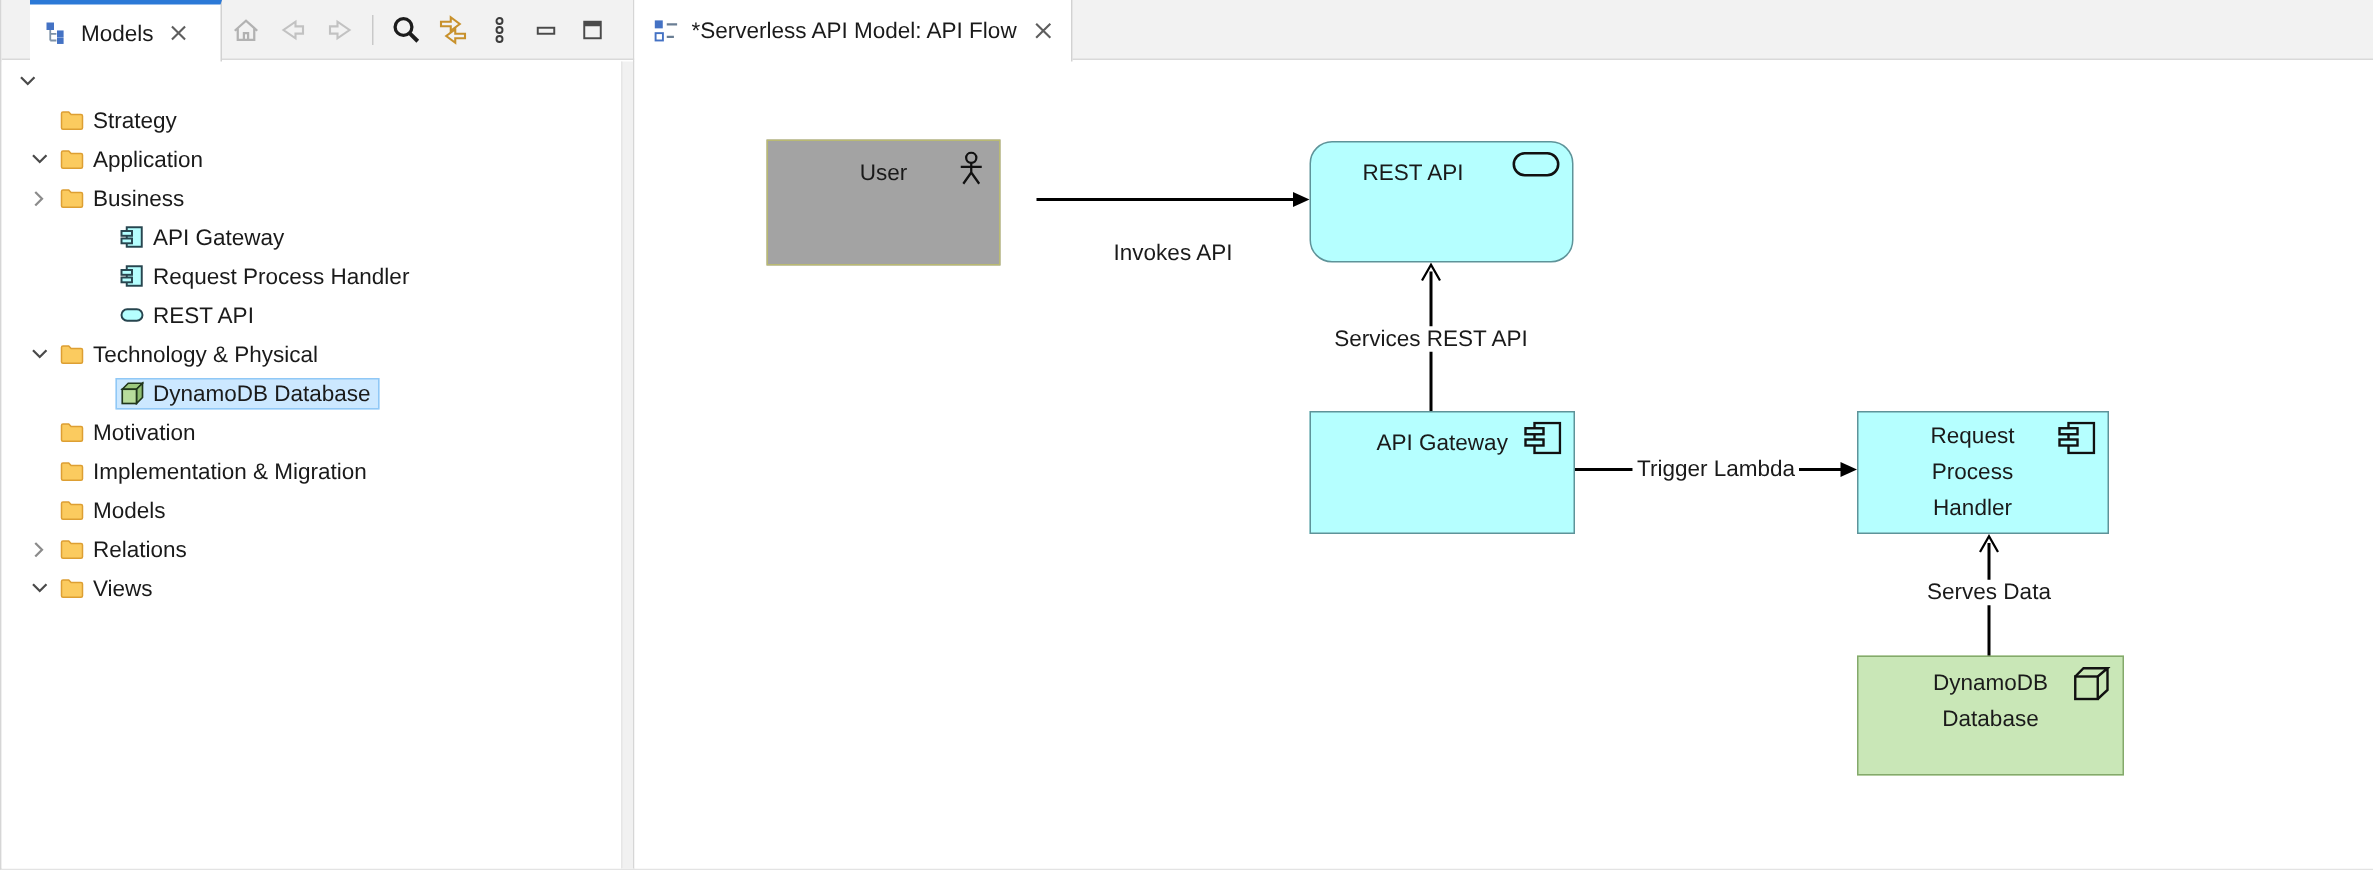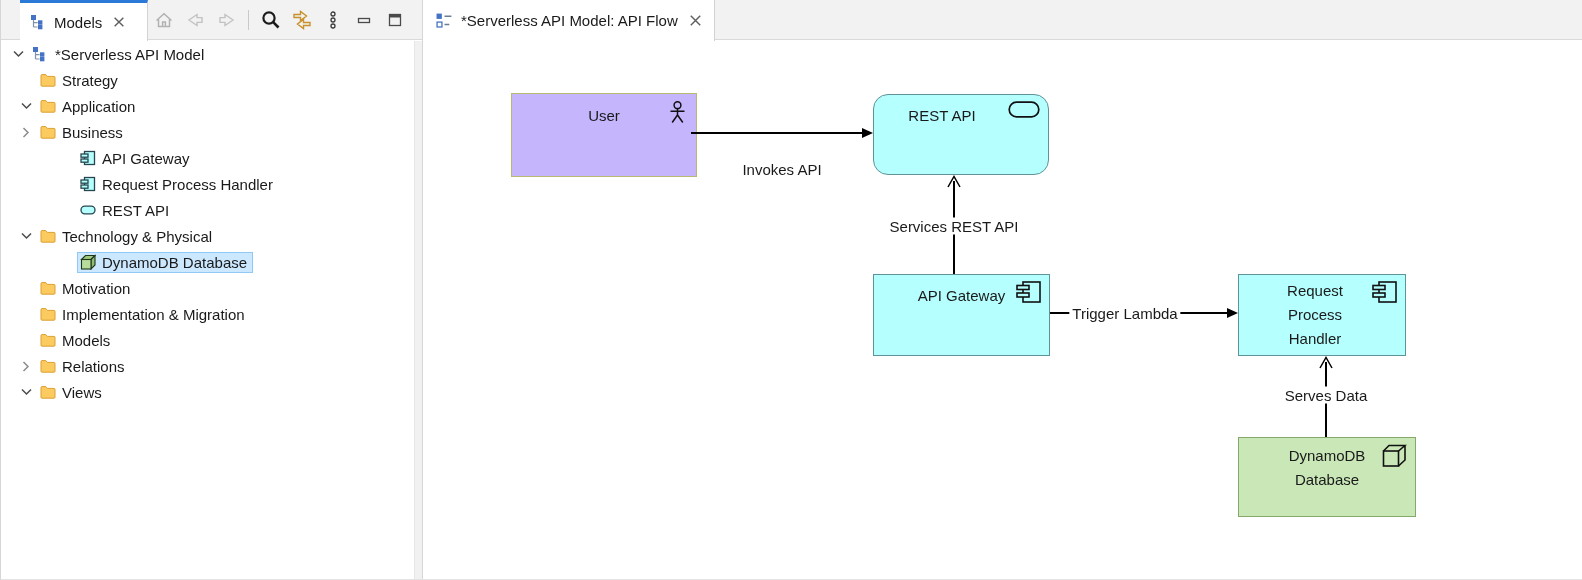--- a/index.html
+++ b/index.html
@@ -34,21 +34,21 @@
   .tlabel { font-size:15px; white-space:nowrap; }
   .scroll-strip { position:absolute; left:413px; top:41px; width:8px; height:539px;
                   background:#f1f1f1; border-left:1px solid #e6e6e6; }
   .sash { position:absolute; left:421px; top:0; width:1px; height:580px; background:#d6d6d6; }
 
   
   .canvas { position:absolute; left:422px; top:41px; width:1160px; height:539px; background:#fff; }
   .node { position:absolute; border:1px solid; }
   .node-label { position:absolute; text-align:center; font-size:15px; line-height:24px; }
   .node-icon { position:absolute; top:6px; right:8px; display:flex; }
-  .n-user { left:88px; top:52px; width:186px; height:84px; background:#c4b5fd; border-color:#b9b972; }
+  .n-user { left:88px; top:52px; width:156px; height:84px; background:#a3a3a3; border-color:#b9b972; }
   .n-rest { left:450px; top:53px; width:176px; height:81px; background:#b5ffff; border-color:#5e9399; border-radius:15px; }
   .n-gw   { left:450px; top:233px; width:177px; height:82px; background:#b5ffff; border-color:#5e9399; }
   .n-rph  { left:815px; top:233px; width:168px; height:82px; background:#b5ffff; border-color:#5e9399; }
   .n-dyn  { left:815px; top:396px; width:178px; height:80px; background:#c9e7b7; border-color:#84a96b; }
   .n-user .node-label { top:10px; left:8px; right:8px; }
   .n-rest .node-label { top:9px; left:8px; right:46px; }
   .n-gw   .node-label { top:9px; left:8px; right:8px; }
   .n-rph  .node-label { top:4px; left:30px; right:44px; }
   .n-dyn  .node-label { top:6px; left:26px; right:26px; }
   .n-user .node-icon { top:7px; right:10px; }
@@ -134,31 +134,20 @@
   </div>
 
   <div class="tree">
 
     <div class="tree-row lvl0">
       <span class="twisty">
           <svg width="11" height="8" viewBox="0 0 11 8">
             <path d="M1,1.5 L5.5,6 L10,1.5" stroke="#4b4b4b" stroke-width="1.5" fill="none"></path>
           </svg>
         </span>
-      <span class="row-core">
-          <span class="ticon">
-            <svg width="17" height="16" viewBox="0 0 17 16">
-              <rect x="1" y="1" width="5" height="5" fill="#4472C4"></rect>
-              <path d="M3.5,6 V13 M3.5,8.6 H7.6 M3.5,13 H7.6" stroke="#7E92A8" stroke-width="1.2" fill="none"></path>
-              <rect x="8" y="6.3" width="4.4" height="4.4" fill="#4472C4"></rect>
-              <rect x="8" y="10.9" width="4.4" height="4.4" fill="#4472C4"></rect>
-            </svg>
-          </span>
-      <span class="tlabel">*Serverless API Model</span>
-        </span>
     </div>
 
     <div class="tree-row lvl1">
       <span class="twisty"></span>
       <span class="row-core">
           <span class="ticon">
             <svg width="16" height="14" viewBox="0 0 16 14">
               <path d="M1,12.2 L1,2.6 Q1,1.6 2,1.6 L5.8,1.6 L7.4,3.4 L14,3.4 Q15,3.4 15,4.4 L15,12.2 Q15,13.2 14,13.2 L2,13.2 Q1,13.2 1,12.2 Z" fill="#FBCB5F" stroke="#DD9F33"></path>
             </svg>
           </span>
@@ -419,21 +408,21 @@
     <div class="vline" style="left:530px; top:140px; height:93px;"></div>
     <span class="arrow-open-up" style="left:523px; top:134px;">
       <svg width="16" height="13" viewBox="0 0 16 13">
           <path d="M2,12 L8,1.5 L14,12" fill="none" stroke="#000" stroke-width="1.5"></path>
         </svg>
     </span>
     <div class="conn-label" style="left:531px; top:185px;">Services REST API</div>
 
     <div class="hline" style="left:627px; top:271px; width:178px;"></div>
     <div class="arrow-solid-right" style="left:804px; top:266.5px;"></div>
-    <div class="conn-label" style="left:702px; top:272px;">Trigger Lambda</div>
+    <div class="conn-label" style="left:721px; top:272px;">Trigger Lambda</div>
 
     <div class="vline" style="left:902px; top:321px; height:75px;"></div>
     <span class="arrow-open-up" style="left:895px; top:315px;">
       <svg width="16" height="13" viewBox="0 0 16 13">
           <path d="M2,12 L8,1.5 L14,12" fill="none" stroke="#000" stroke-width="1.5"></path>
         </svg>
     </span>
     <div class="conn-label" style="left:903px; top:354px;">Serves Data</div>
 
   </div>

